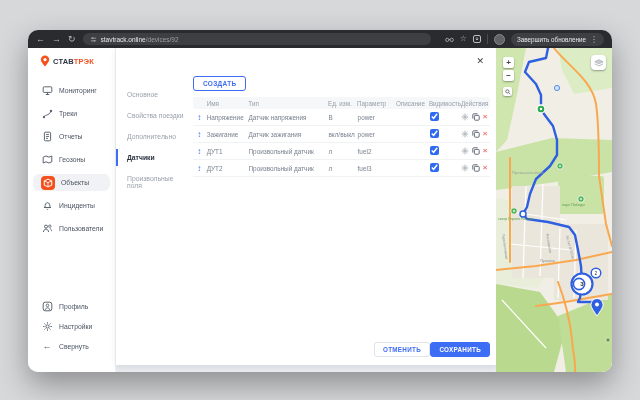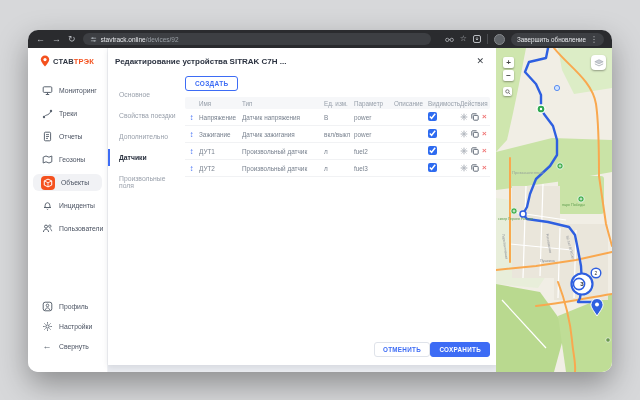--- a/index.html
+++ b/index.html
@@ -22,21 +22,21 @@
   .chrome-right .mini { color:#b9bcc1; font-size:8px; line-height:1; }
   .chrome-divider { width:1px; height:10px; background:#4a4c50; }
   .avatar { width:11px; height:11px; border-radius:50%; background:#5f6368; border:1px solid #85888c; }
   .update-pill { height:13px; border-radius:7px; background:#3d3f43; color:#e8eaed; font-size:6.3px;
     display:flex; align-items:center; padding:0 6px; gap:4px; white-space:nowrap; }
   .kebab { color:#c7c9cc; font-size:8px; }
 
   
   .app { position:absolute; top:18px; left:0; right:0; bottom:0; display:flex; }
 
-  .sidebar { width:80px; background:#fff; border-right:1px solid #f0f1f4; display:flex; flex-direction:column; padding-top:7px; }
+  .sidebar { width:88px; background:#fff; border-right:1px solid #f0f1f4; display:flex; flex-direction:column; padding-top:7px; }
   .logo { display:flex; align-items:center; gap:3px; padding-left:12px; margin-bottom:12px; }
   .logo-text { font-size:7.5px; font-weight:bold; letter-spacing:.2px; }
   .logo-t1 { color:#2e3440; } .logo-t2 { color:#f4511e; }
   .side-item { display:flex; align-items:center; gap:6px; height:17px; margin:3px 5px; padding-left:8px;
     border-radius:6px; font-size:6.8px; color:#4a5261; cursor:default; }
   .side-item .ic { width:12px; height:12px; display:flex; align-items:center; justify-content:center; flex:0 0 auto; }
   .side-item.active { background:#f1f2f5; }
   .side-item.active .ic { width:14px; height:14px; background:#f4511e; border-radius:4px; }
   .side-spacer { flex:1; }
   .side-footer { margin-bottom:14px; }
@@ -229,21 +229,20 @@
           <span class="ic">
               <span class="arrow-glyph">←</span>
             </span>
           <span>Свернуть</span>
         </div>
       </div>
     </div>
 
     <div class="middle">
       <div class="modal">
-        <div class="modal-title">Редактирование устройства SITRAK C7H ...</div>
         <span class="close-x">✕</span>
 
         <div class="tabs">
           <div class="tab">Основное</div>
           <div class="tab">Свойства поездки</div>
           <div class="tab">Дополнительно</div>
           <div class="tab active">Датчики</div>
           <div class="tab">Произвольные поля</div>
         </div>
 

